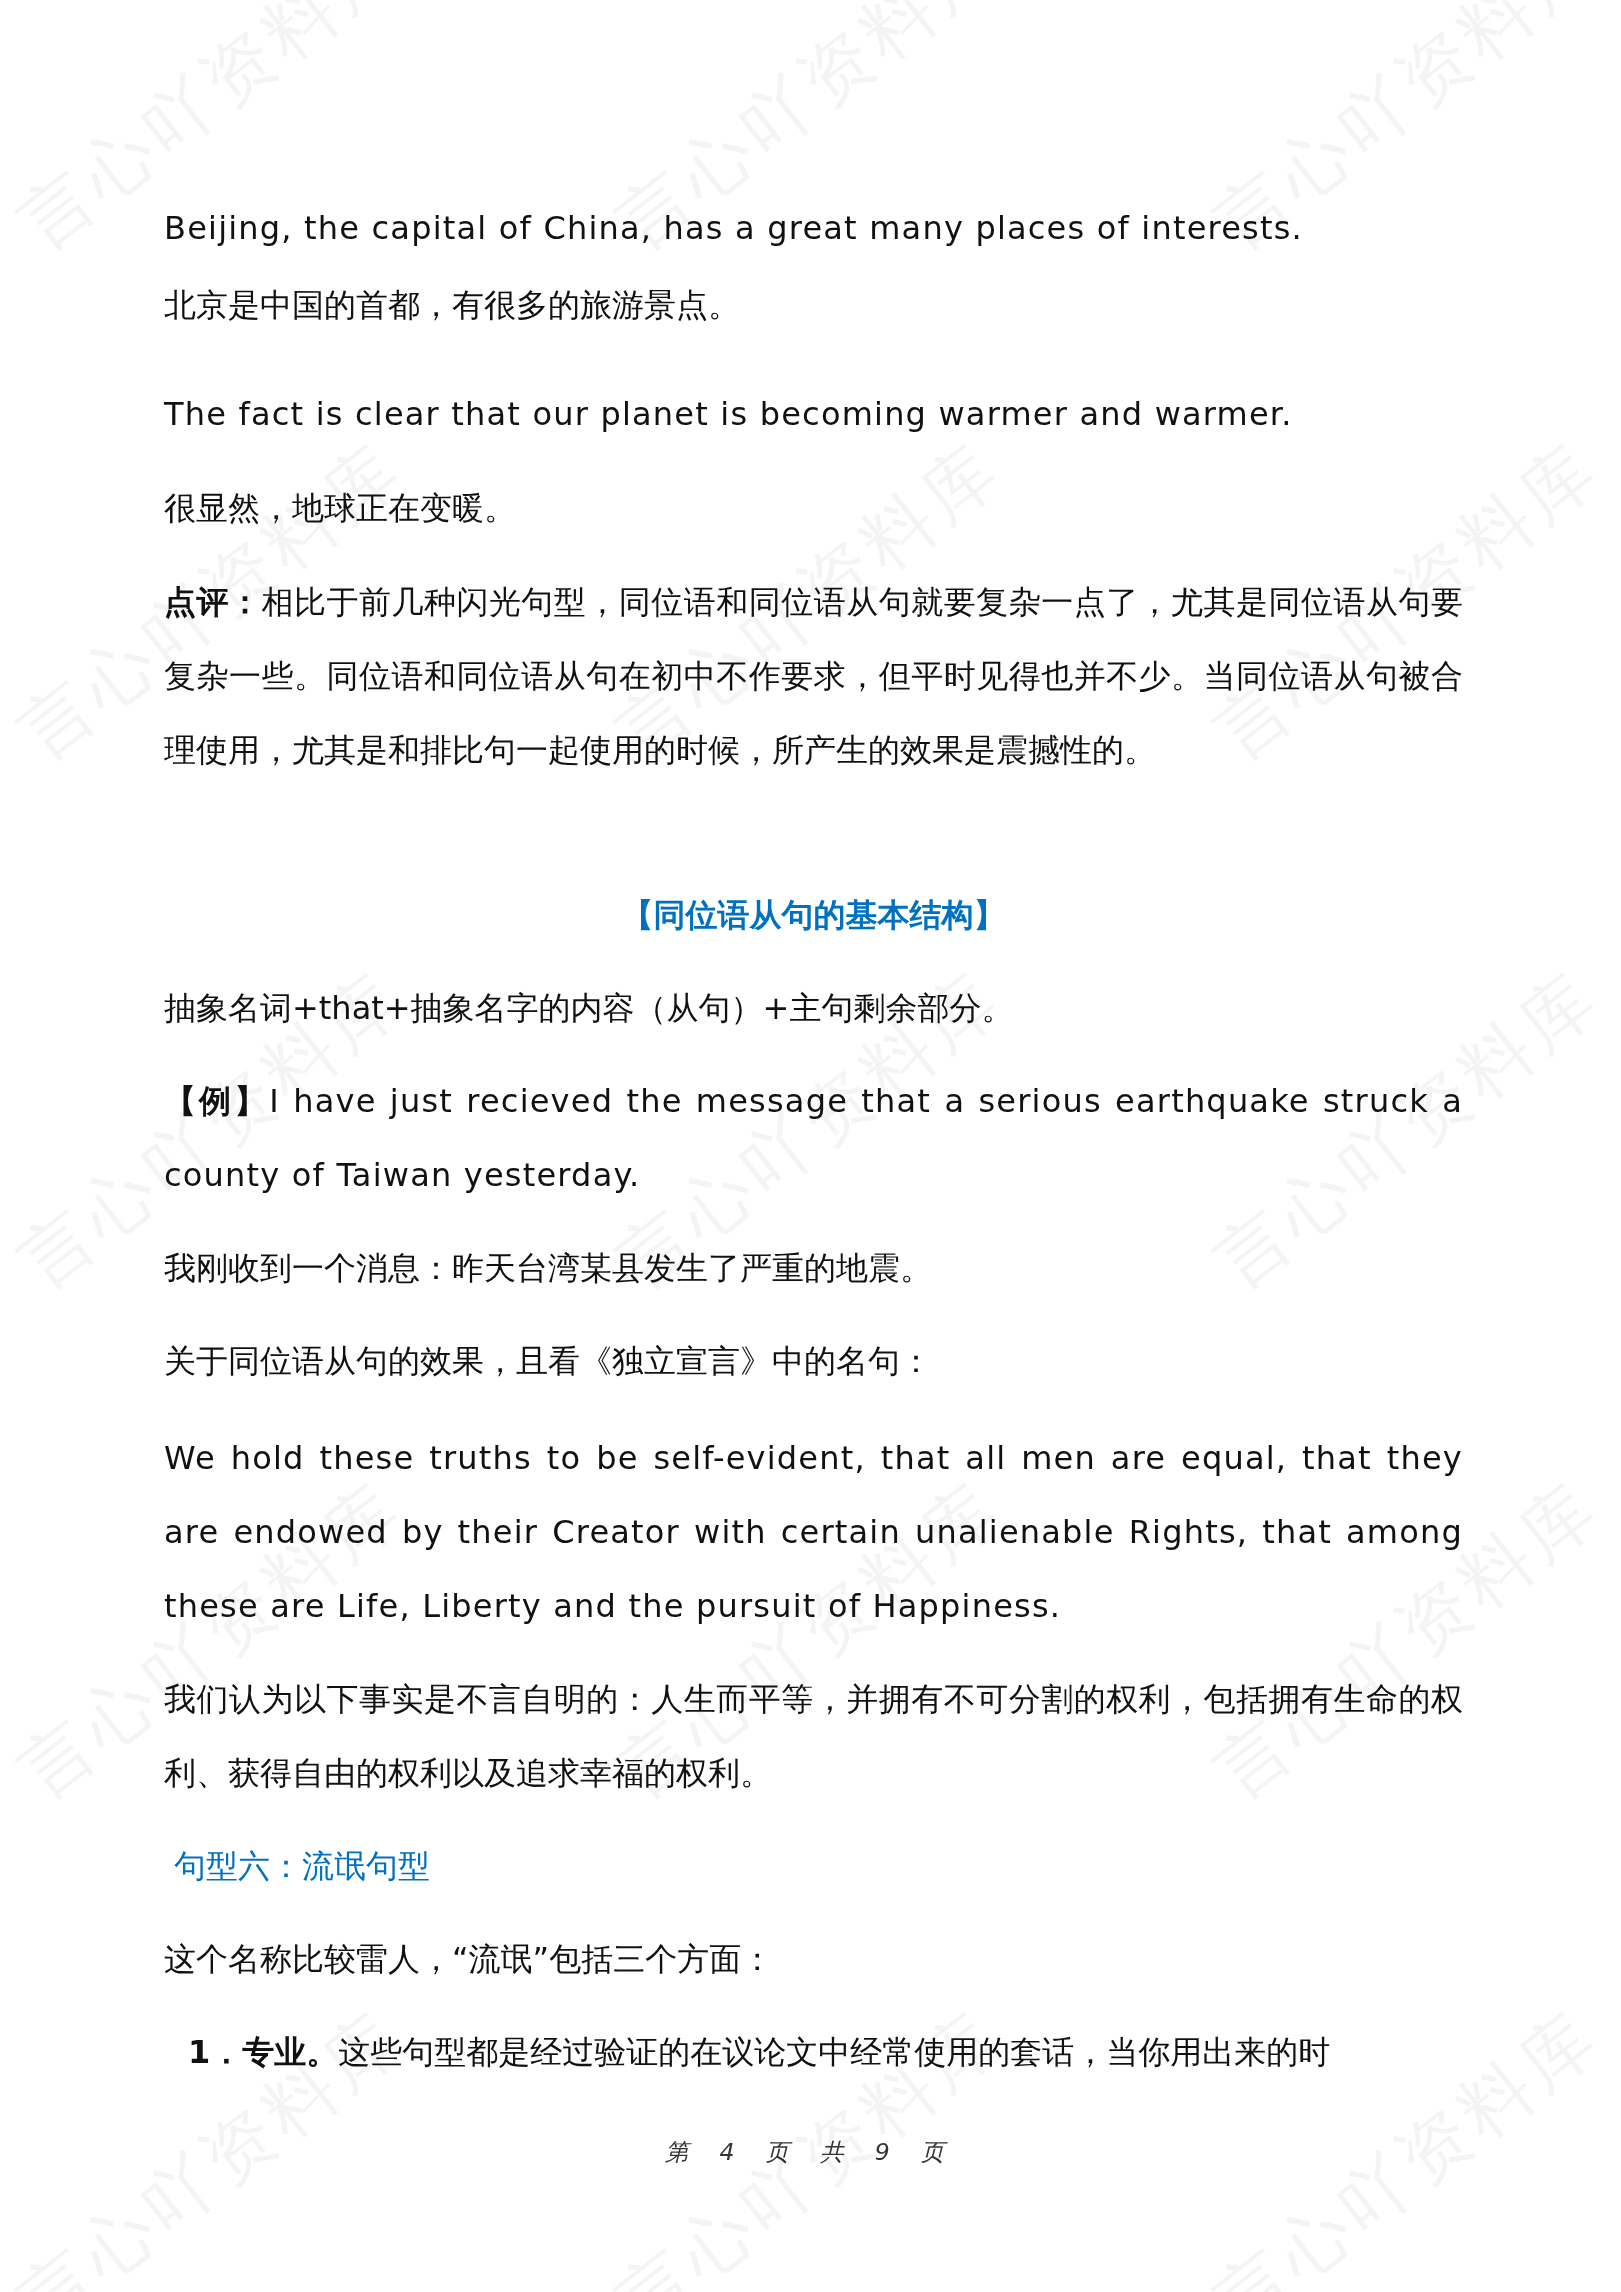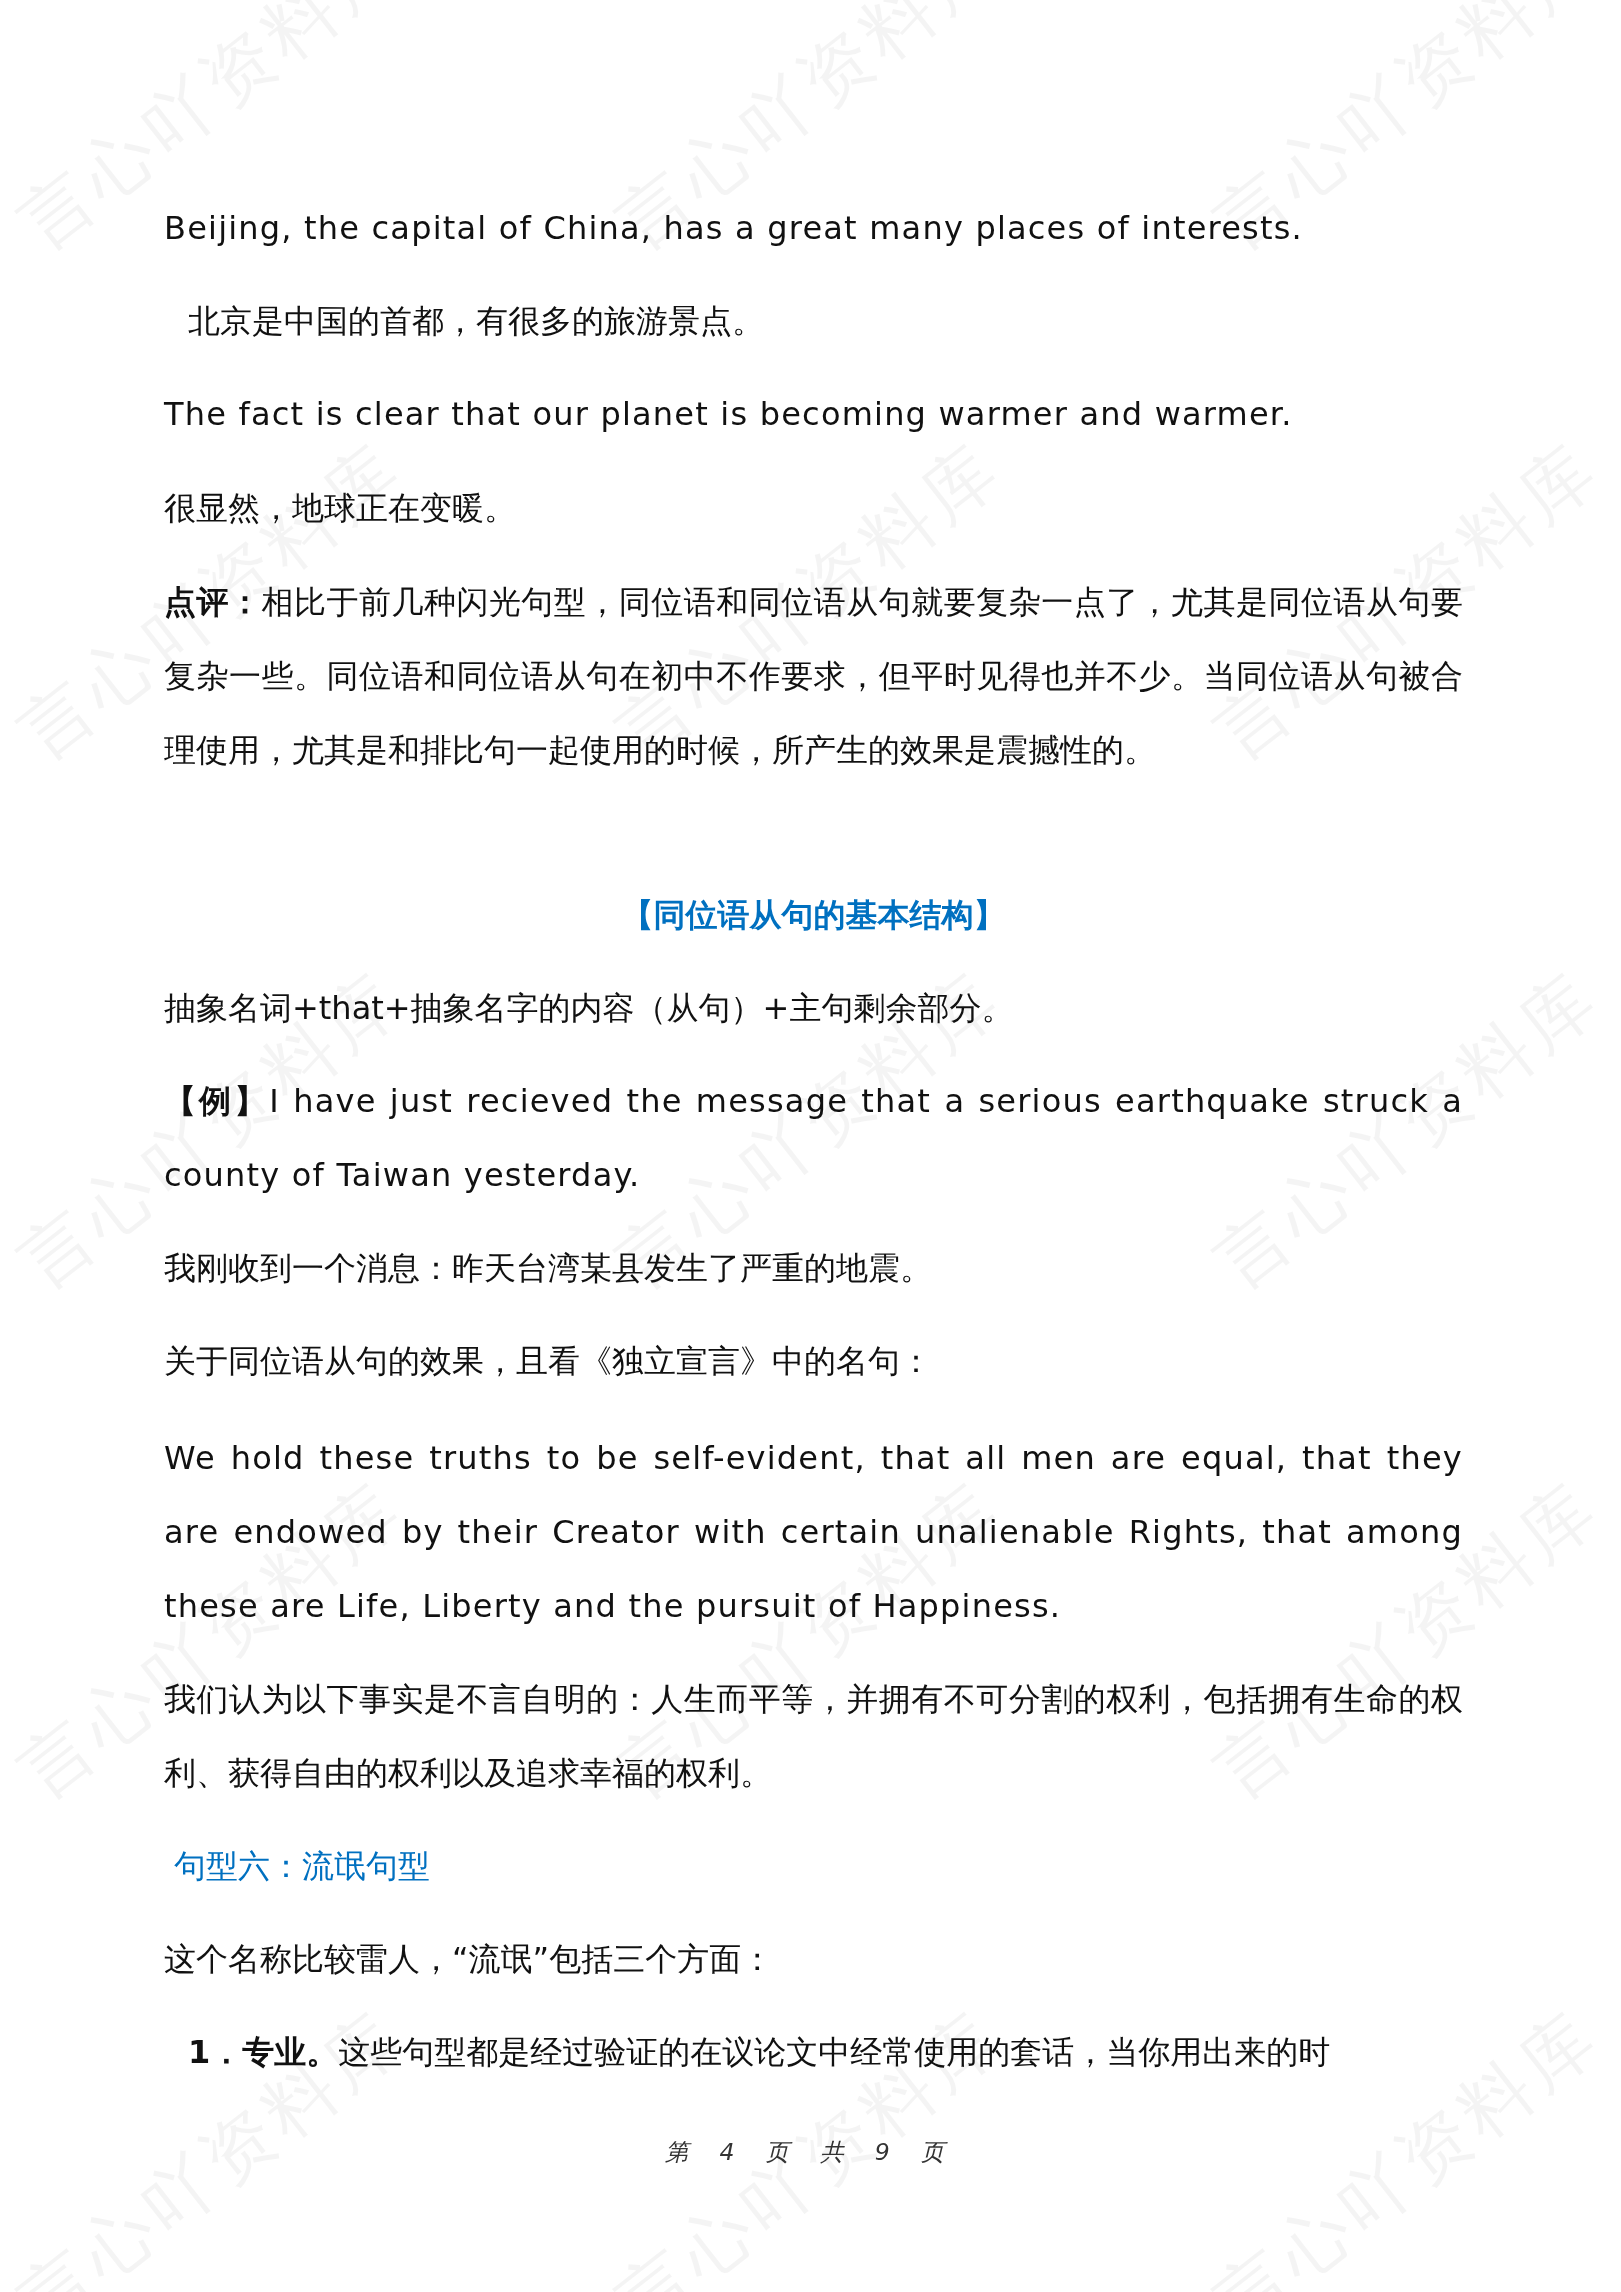--- a/index.html
+++ b/index.html
@@ -44,21 +44,21 @@
     <span class="wm" style="left:1255px; top:1725px;">言心吖资料库</span>
 
     <span class="wm" style="left:59px; top:2254px;">言心吖资料库</span>
     <span class="wm" style="left:657px; top:2254px;">言心吖资料库</span>
     <span class="wm" style="left:1255px; top:2254px;">言心吖资料库</span>
   </div>
 
   <div class="content">
 
     <p class="p en" style="top:191px;">Beijing, the capital of China, has a great many places of interests.</p>
-    <p class="p" style="top:284px;margin-left:24px;">北京是中国的首都，有很多的旅游景点。</p>
+    <p class="p" style="top:268px;">北京是中国的首都，有很多的旅游景点。</p>
     <p class="p en" style="top:377px;">The fact is clear that our planet is becoming warmer and warmer.</p>
     <p class="p justify" style="top:565px;"><span class="bold">点评：</span><span>相比于前几种闪光句型，同位语和同位语从句就要复杂一点了，尤其是同位语从句要复杂一些。同位语和同位语从句在初中不作要求，但平时见得也并不少。当同位语从句被合理使用，尤其是和排比句一起使用的时候，所产生的效果是震撼性的。</span></p>
 
     <p class="p" style="top:471px;">很显然，地球正在变暖。</p>
 
     <div class="heading-center" style="top:878px; color:#0070C0;">【同位语从句的基本结构】</div>
 
     <p class="p" style="top:971px;">抽象名词+that+抽象名字的内容（从句）+主句剩余部分。</p>
 
     <p class="p" style="top:1231px;">我刚收到一个消息：昨天台湾某县发生了严重的地震。</p>

